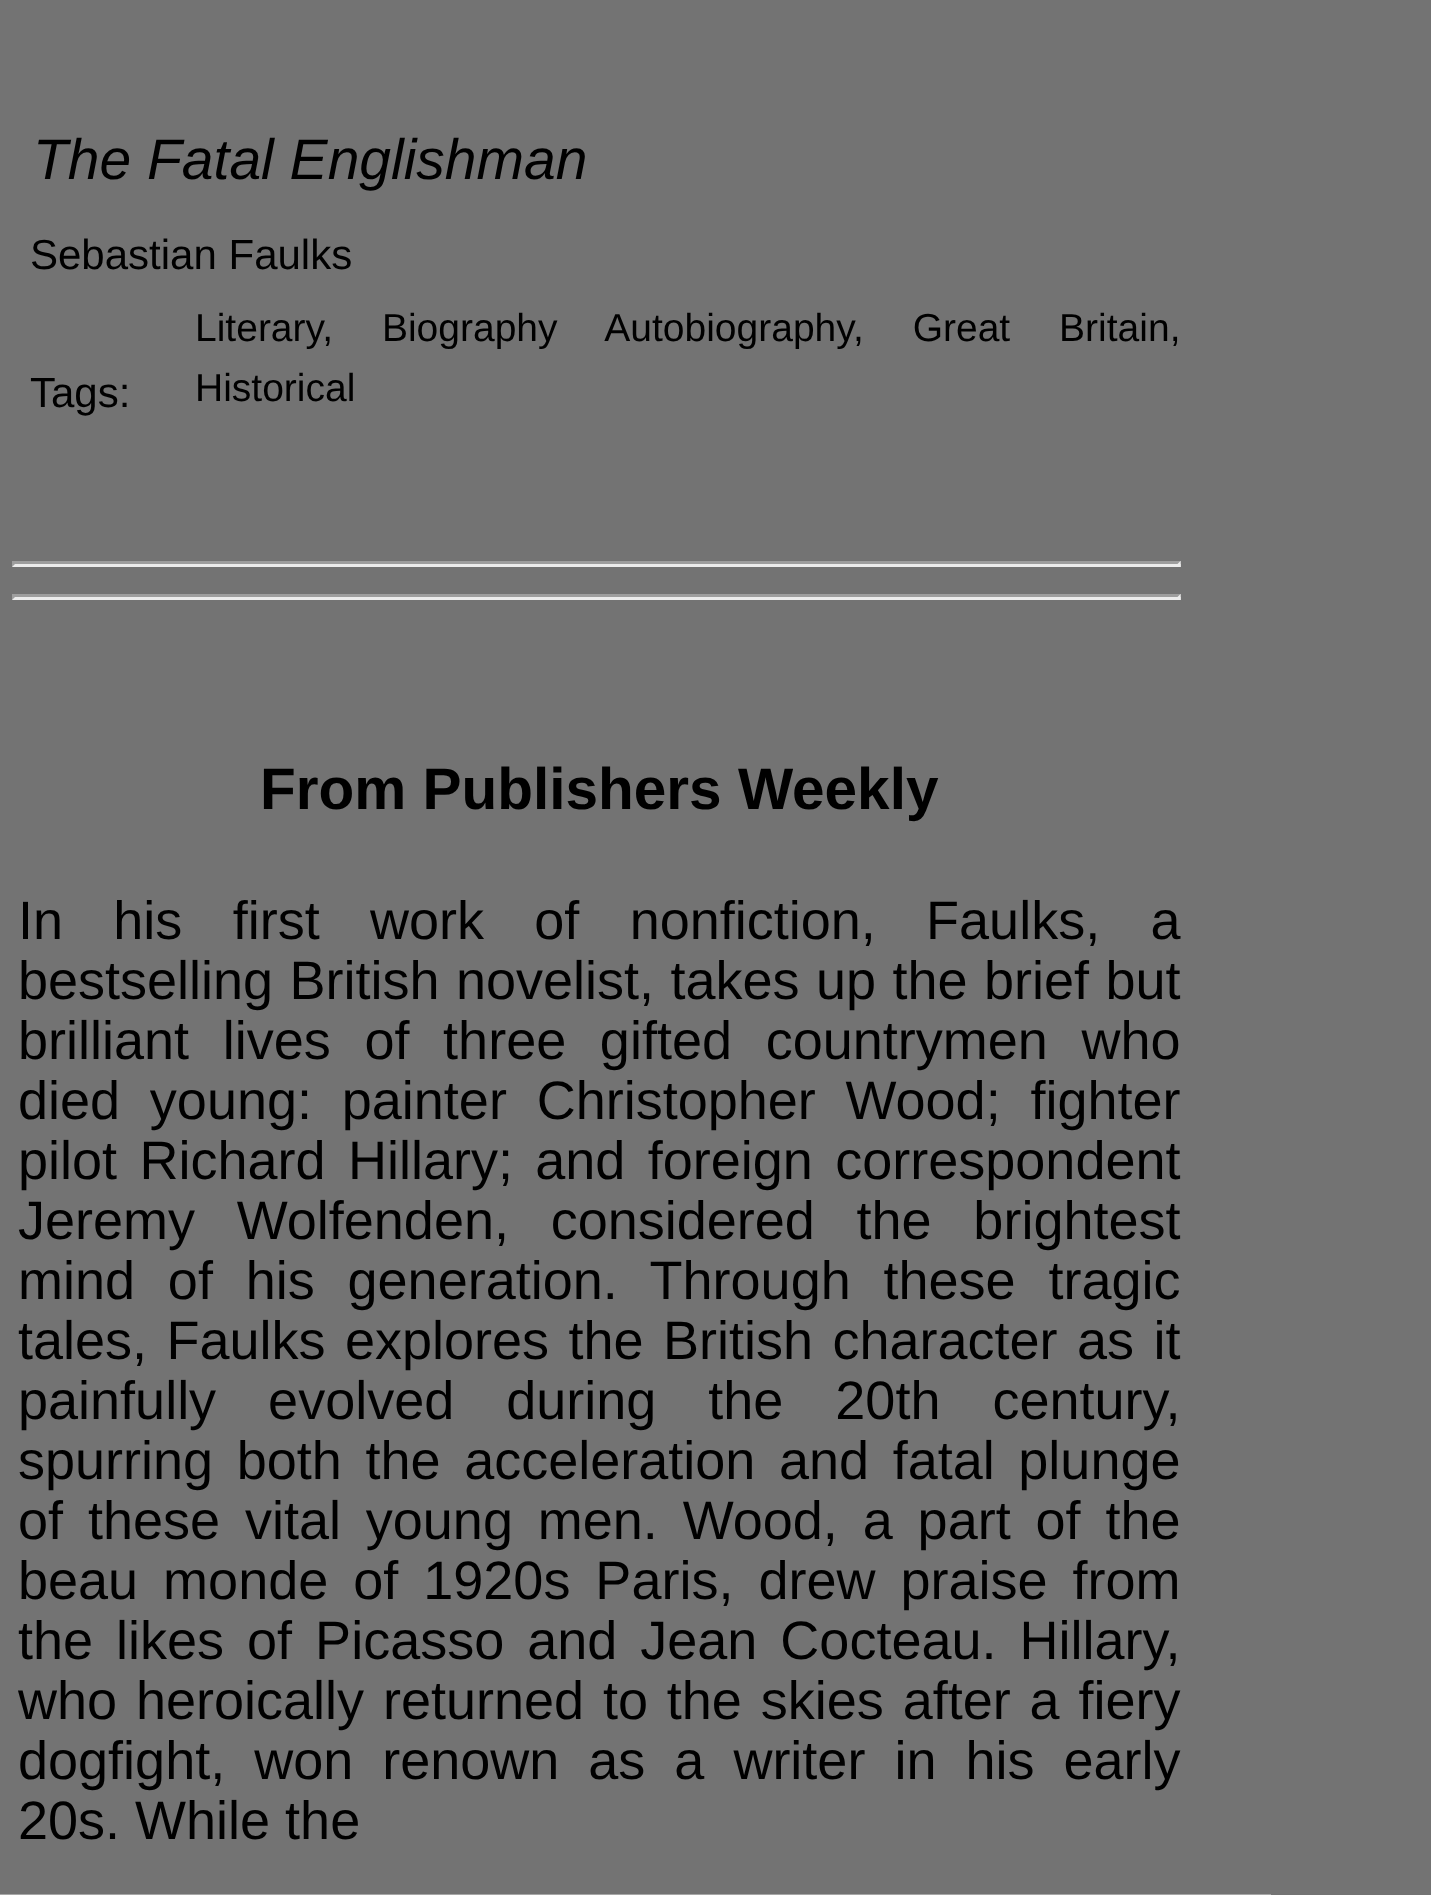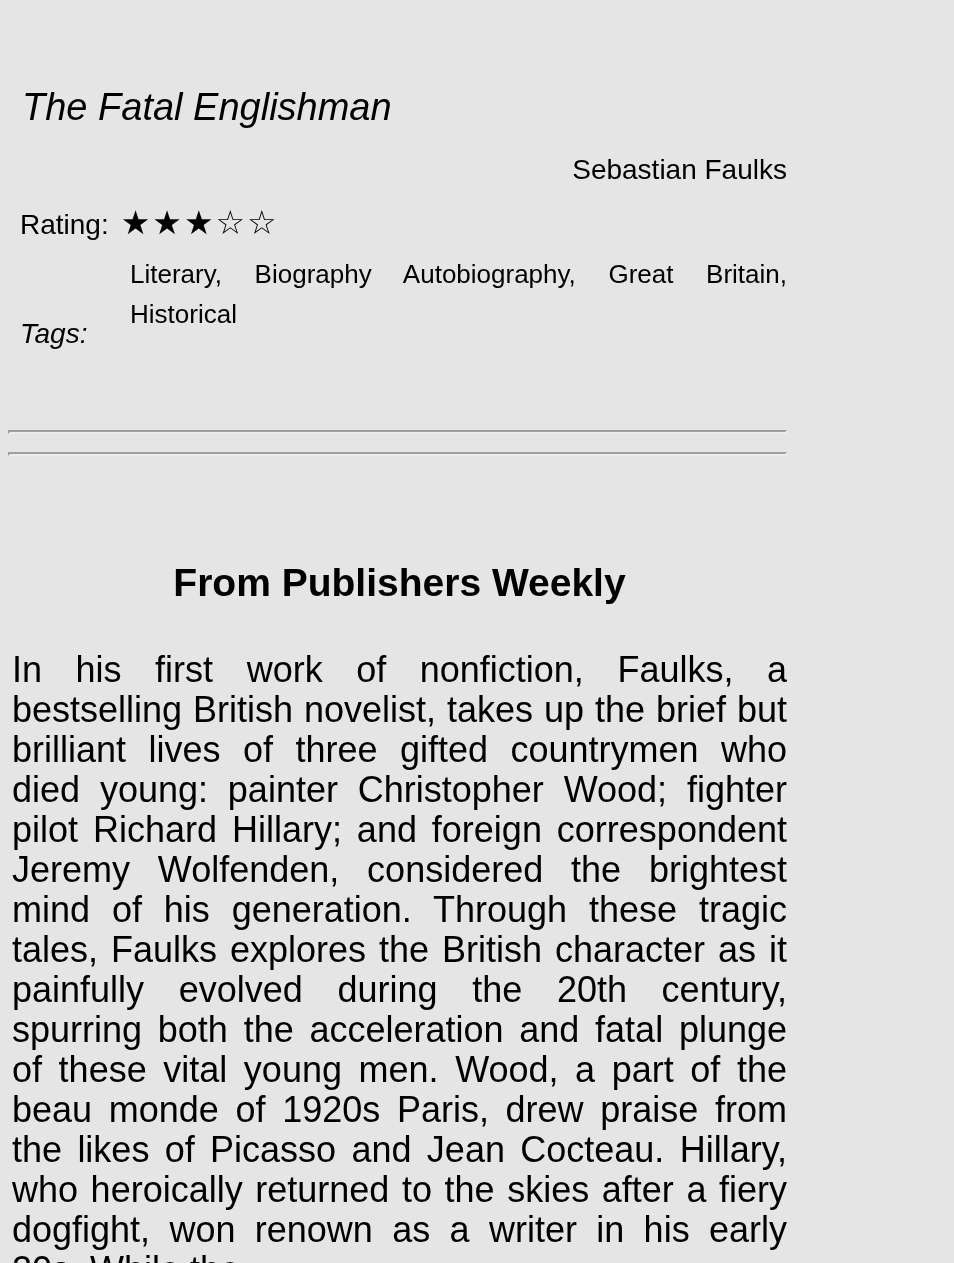--- a/index.html
+++ b/index.html
@@ -3,39 +3,38 @@
 <meta charset="utf-8">
 <style>
   * { margin: 0; padding: 0; box-sizing: border-box; }
   html, body { width: 954px; background: #ffffff; }
   body {
     height: 1263px;
     overflow: hidden;
     font-family: "Liberation Sans", sans-serif;
     color: #000000;
   }
-  .page { width: 954px; height: 1263px; background: #e5e5e5; }
+  .page { width: 954px; height: 1263px; background: #737373; }
   .content {
     width: 779px;
     margin-left: 8px;
     padding-top: 84px;
   }
   .book-title {
     font-size: 38px;
     font-style: italic;
     font-weight: normal;
     line-height: 46px;
     margin-left: 14px;
     white-space: nowrap;
   }
   .meta-line {
     font-size: 28px;
     line-height: 36px;
     margin: 14px 0 0 12px;
-    text-align: right;
   }
   .meta-line.author { margin-top: 22px; }
   .rating-row {
     display: flex;
     align-items: baseline;
     margin: 14px 0 0 12px;
   }
   .meta-label { font-size: 28px; line-height: 36px; }
   .stars {
     font-family: "DejaVu Sans", sans-serif;
@@ -47,22 +46,21 @@
   .tags-row {
     display: flex;
     align-items: flex-end;
     margin: 10px 0 0 12px;
   }
   .tags-label {
     flex: 0 0 110px;
     font-size: 28px;
     line-height: 36px;
     position: relative;
-    top: 18px;
-    font-style: italic;
+    top: 2px;
   }
   .tags-value {
     width: 657px;
     font-size: 26px;
     line-height: 40px;
     text-align: justify;
   }
   .rule {
     border: none;
     height: 3px;
@@ -94,24 +92,20 @@
 <body>
 
 <div class="page">
   <div class="content">
 
     <h1 class="book-title">The Fatal Englishman</h1>
 
     <div class="meta-line author">Sebastian Faulks</div>
 
 
-    <div class="rating-row">
-      <span class="meta-label">Rating:</span>
-      <span class="stars">★★★☆☆</span>
-    </div>
 
     <div class="tags-row">
       <div class="tags-label">Tags:</div>
       <div class="tags-value">Literary, Biography Autobiography, Great Britain, Historical</div>
     </div>
 
     <hr class="rule rule-top">
     <hr class="rule rule-bottom">
 
     <h2 class="review-heading">From Publishers Weekly</h2>

